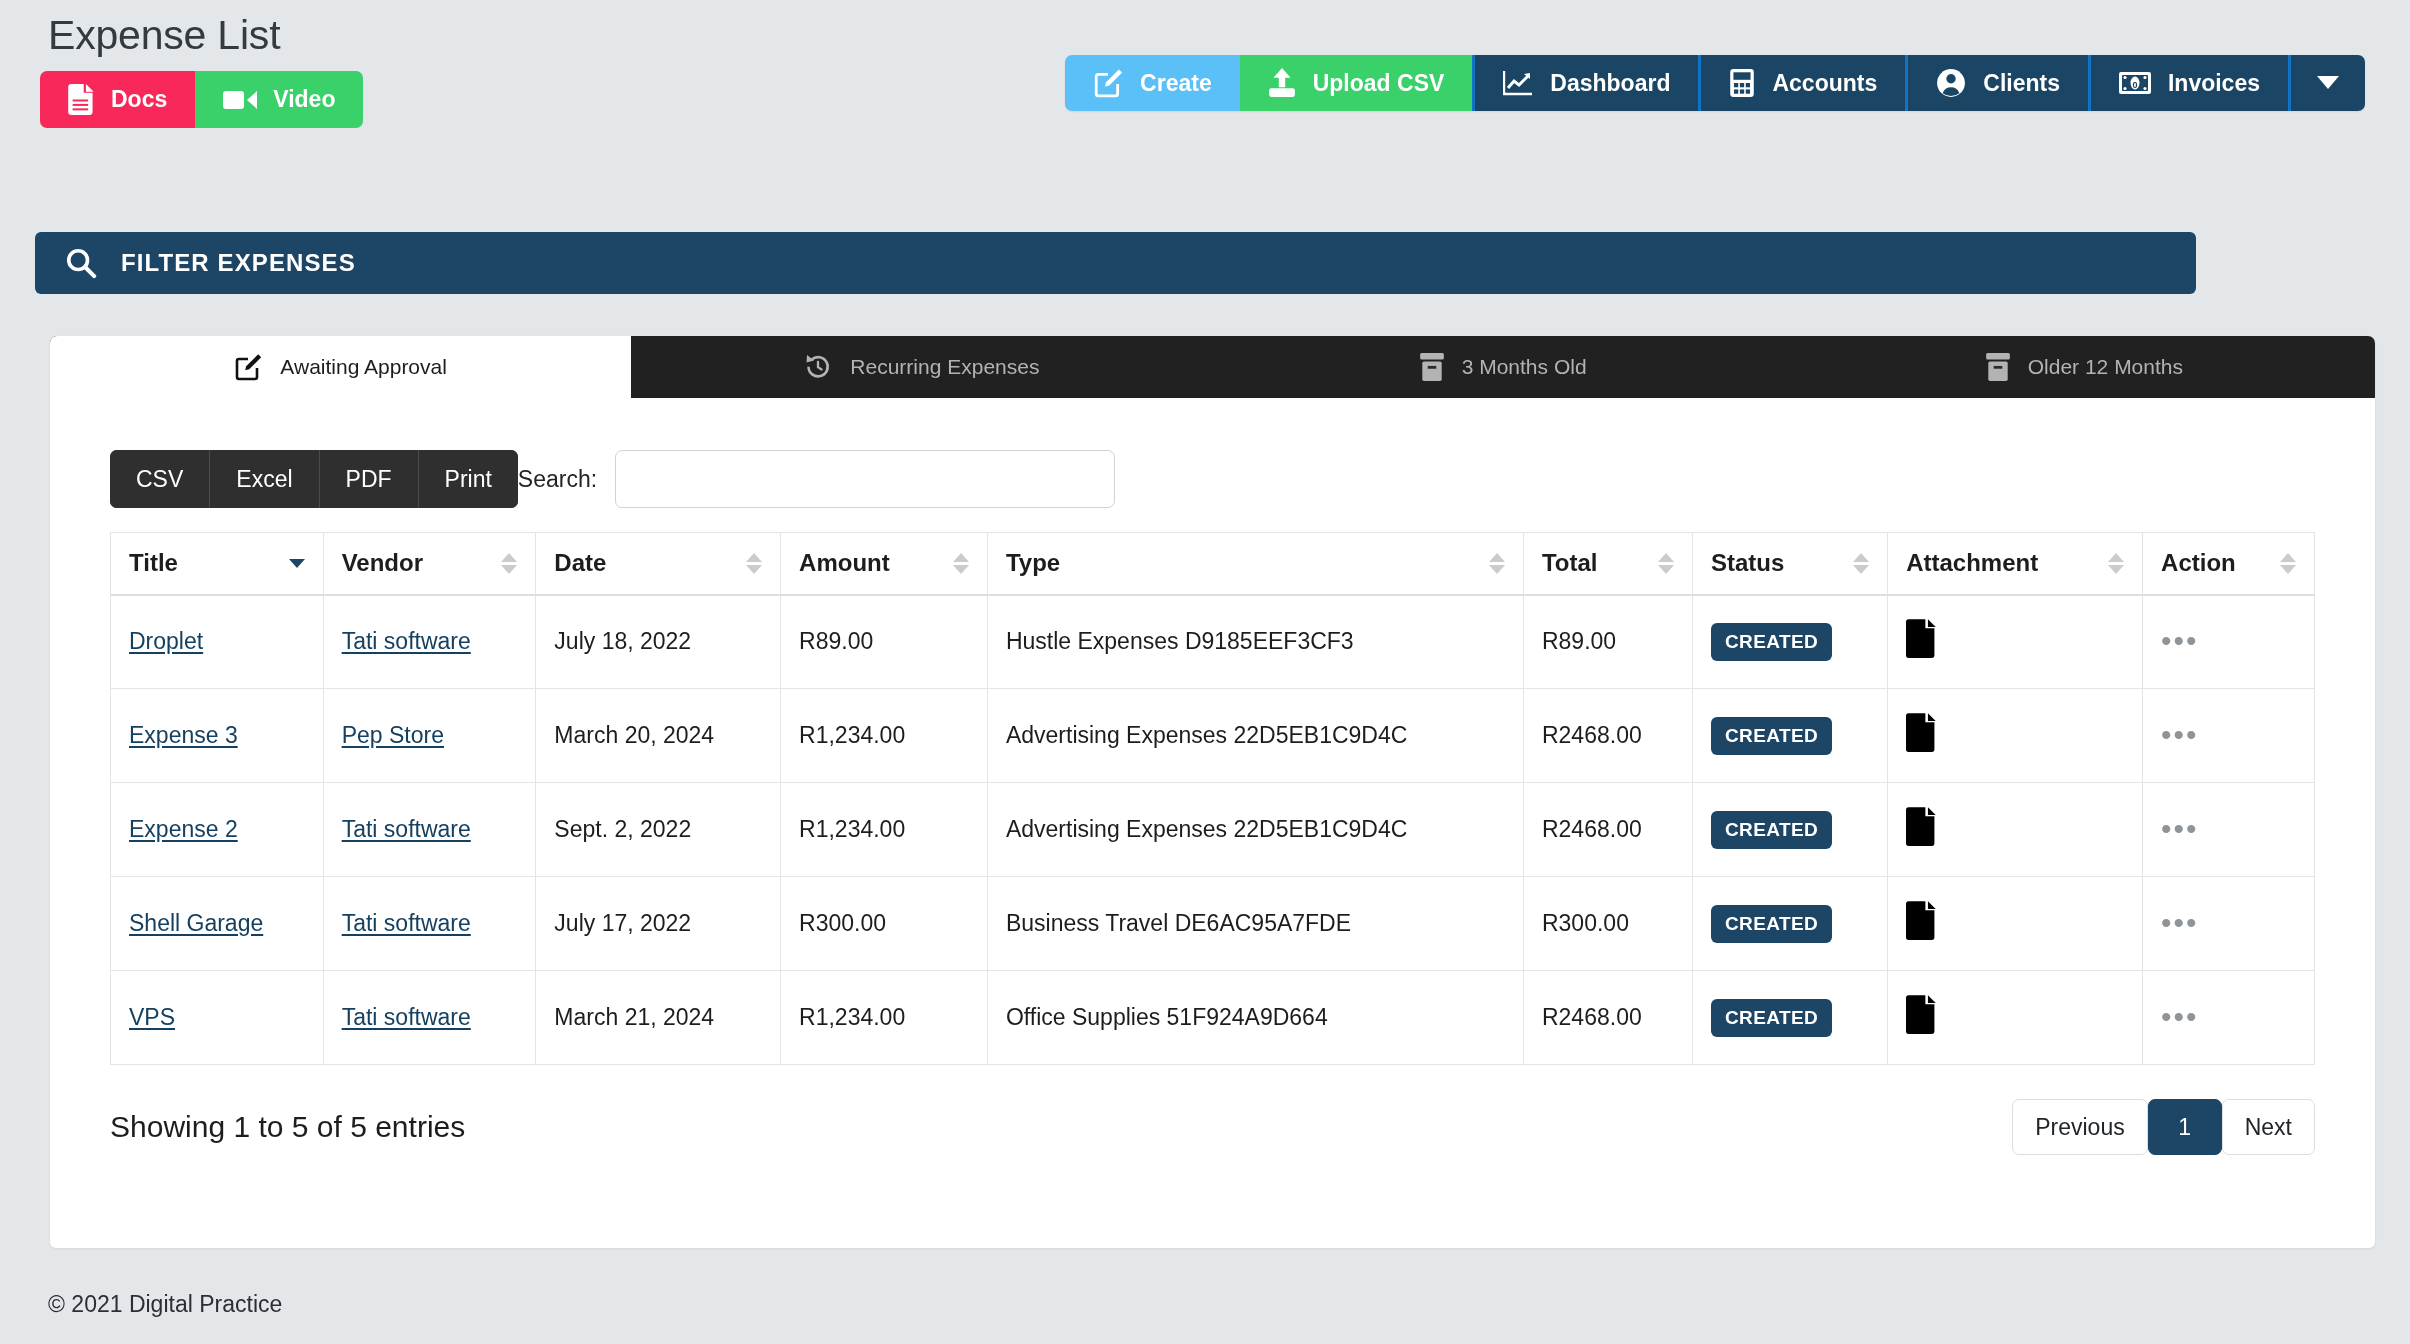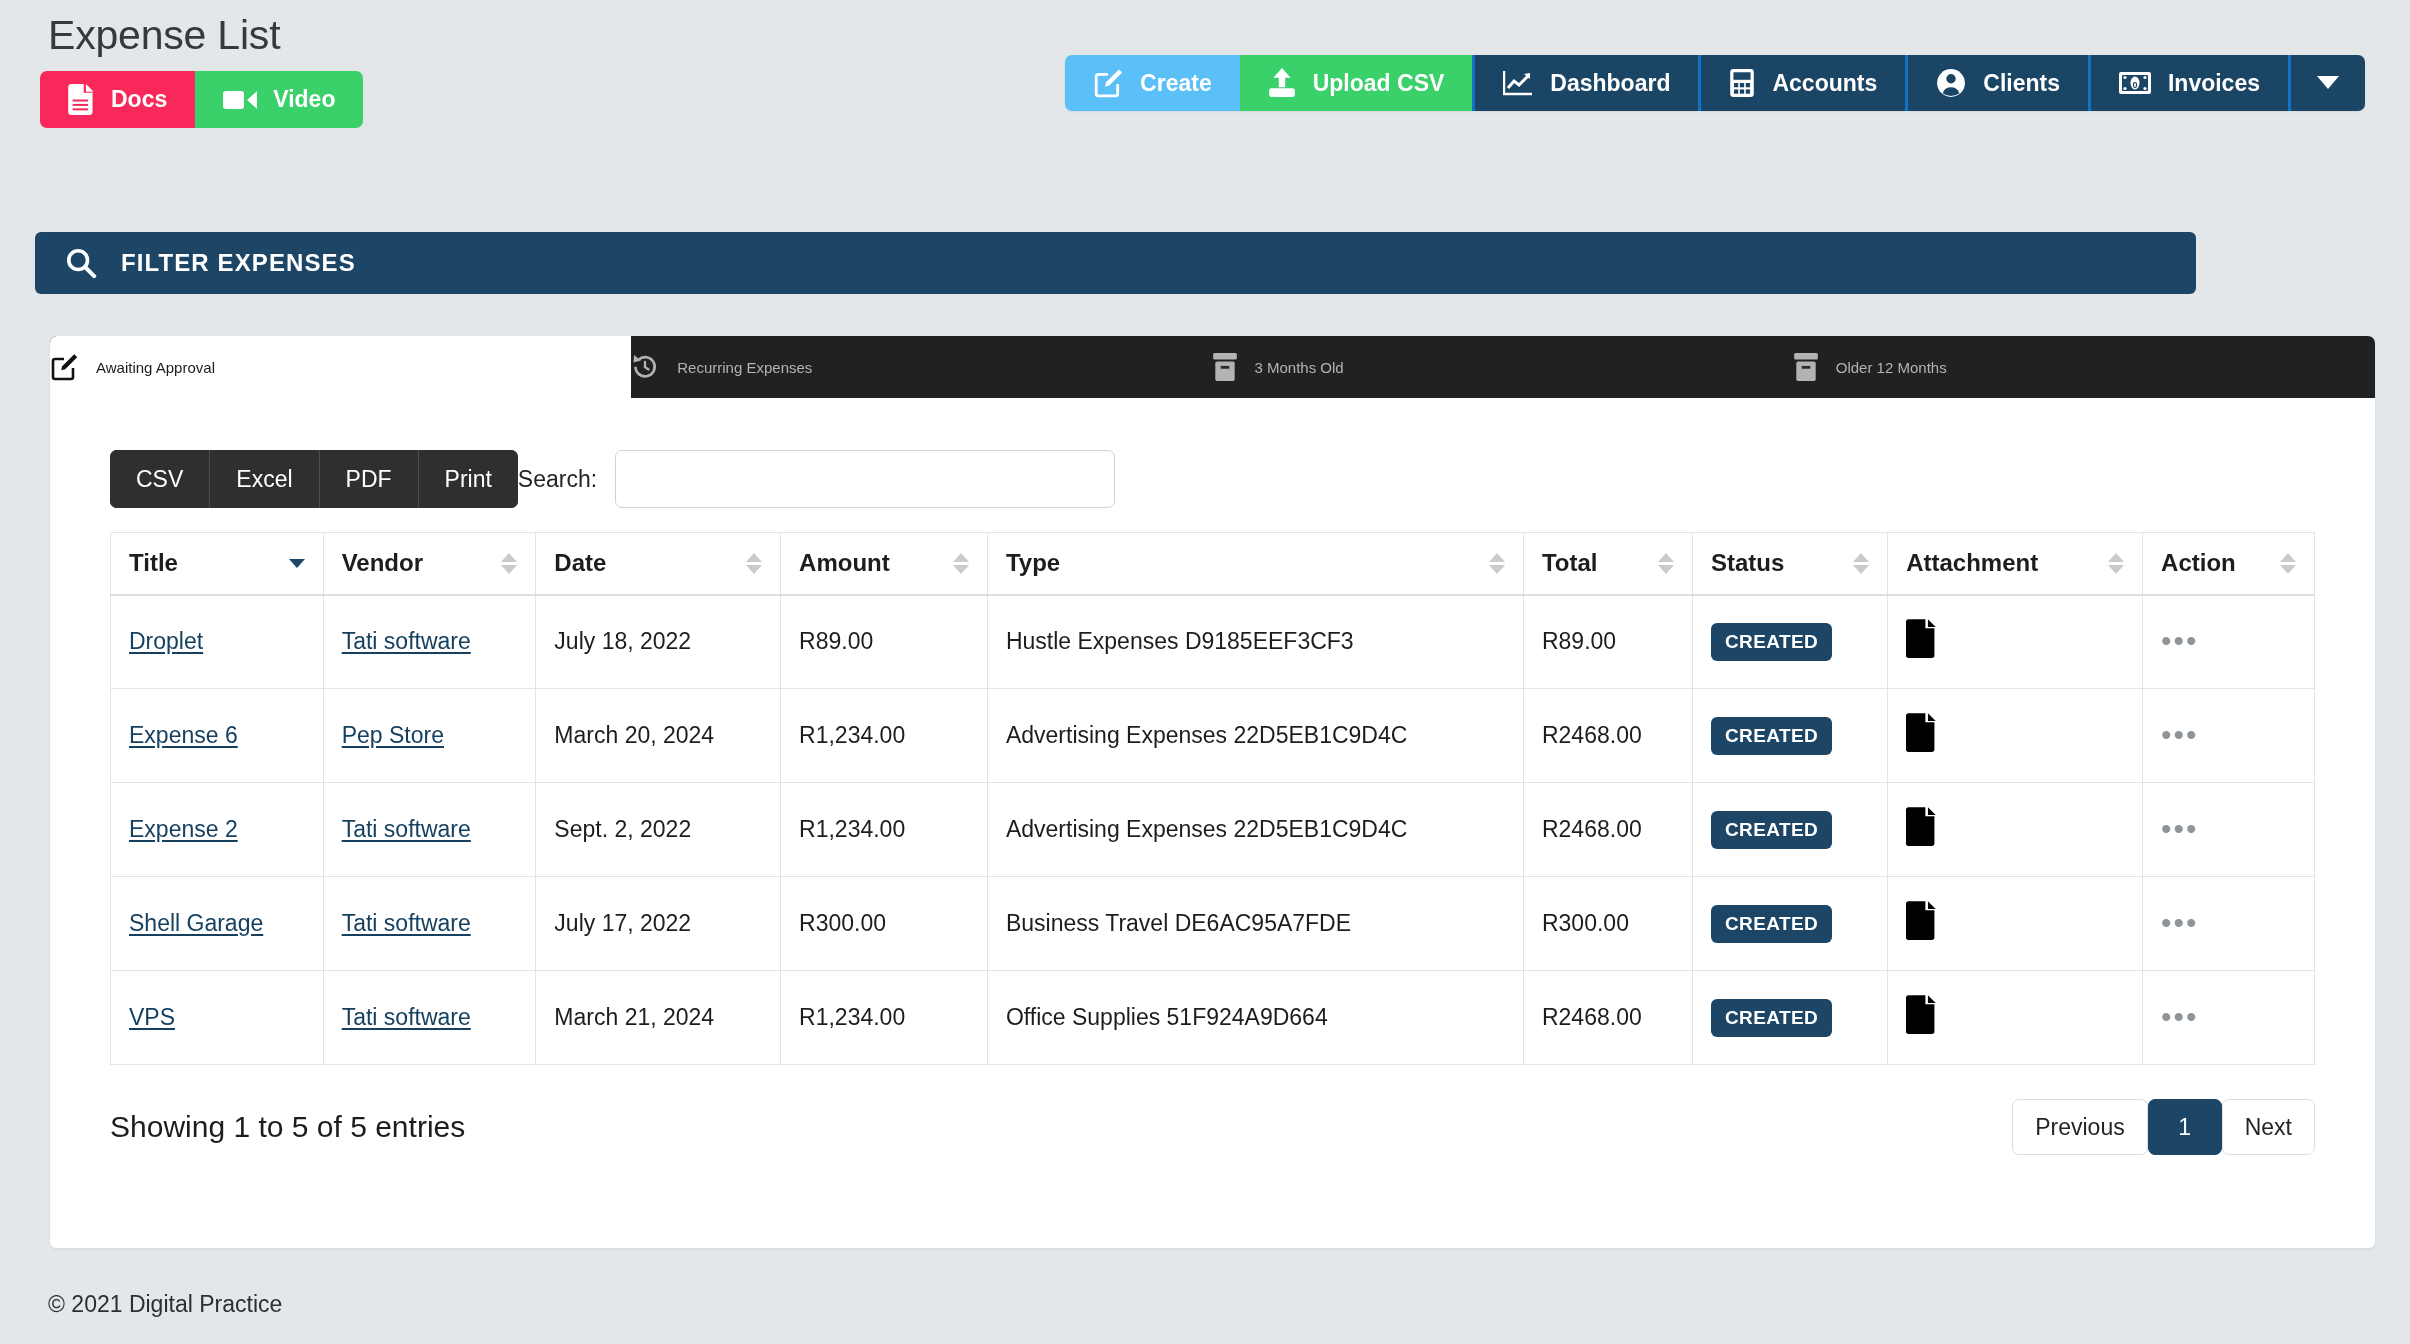--- a/index.html
+++ b/index.html
@@ -66,22 +66,22 @@
   .card {
     position: absolute; left: 50px; top: 336px; width: 2325px; height: 912px;
     background: #fff; border-radius: 7px 7px 6px 6px;
     box-shadow: 0 1px 3px rgba(0,0,0,.07);
   }
   .tabs {
     display: flex; height: 62px; background: #212121;
     border-radius: 7px 7px 0 0; overflow: hidden;
   }
   .tab {
-    flex: 1 1 0; display: flex; align-items: center; 
-    gap: 18px; font-size: 15px; color: #b3b3b3; cursor: pointer; user-select: none;
+    flex: 1 1 0; display: flex; align-items: center; justify-content: center;
+    gap: 18px; font-size: 21px; color: #b3b3b3; cursor: pointer; user-select: none;
   }
   .tab.active { background: #fff; color: #1d1d1d; }
 
   .card-body { padding: 52px 60px 0 60px; position: relative; }
 
   
   .table-tools {
     display: flex; align-items: center; justify-content: flex-start;
     height: 58px; margin-bottom: 24px;
   }
@@ -446,21 +446,21 @@
           <td><span class="badge">CREATED</span></td>
           <td>
             <span class="ico"><svg width="31" height="39" viewBox="0 0 24 30">
                   <path fill="#000" d="M15 0H2a2 2 0 0 0-2 2v26a2 2 0 0 0 2 2h18a2 2 0 0 0 2-2V7h-7z"></path>
                   <path fill="#000" d="M17 0v6h6z"></path>
                 </svg></span>
           </td>
           <td><span class="dots">•••</span></td>
         </tr>
         <tr>
-          <td><a class="cell-link">Expense 6</a></td>
+          <td><a class="cell-link">Expense 3</a></td>
           <td><a class="cell-link">Pep Store</a></td>
           <td>March 20, 2024</td>
           <td>R1,234.00</td>
           <td>Advertising Expenses 22D5EB1C9D4C</td>
           <td>R2468.00</td>
           <td><span class="badge">CREATED</span></td>
           <td>
             <span class="ico"><svg width="31" height="39" viewBox="0 0 24 30">
                   <path fill="#000" d="M15 0H2a2 2 0 0 0-2 2v26a2 2 0 0 0 2 2h18a2 2 0 0 0 2-2V7h-7z"></path>
                   <path fill="#000" d="M17 0v6h6z"></path>

